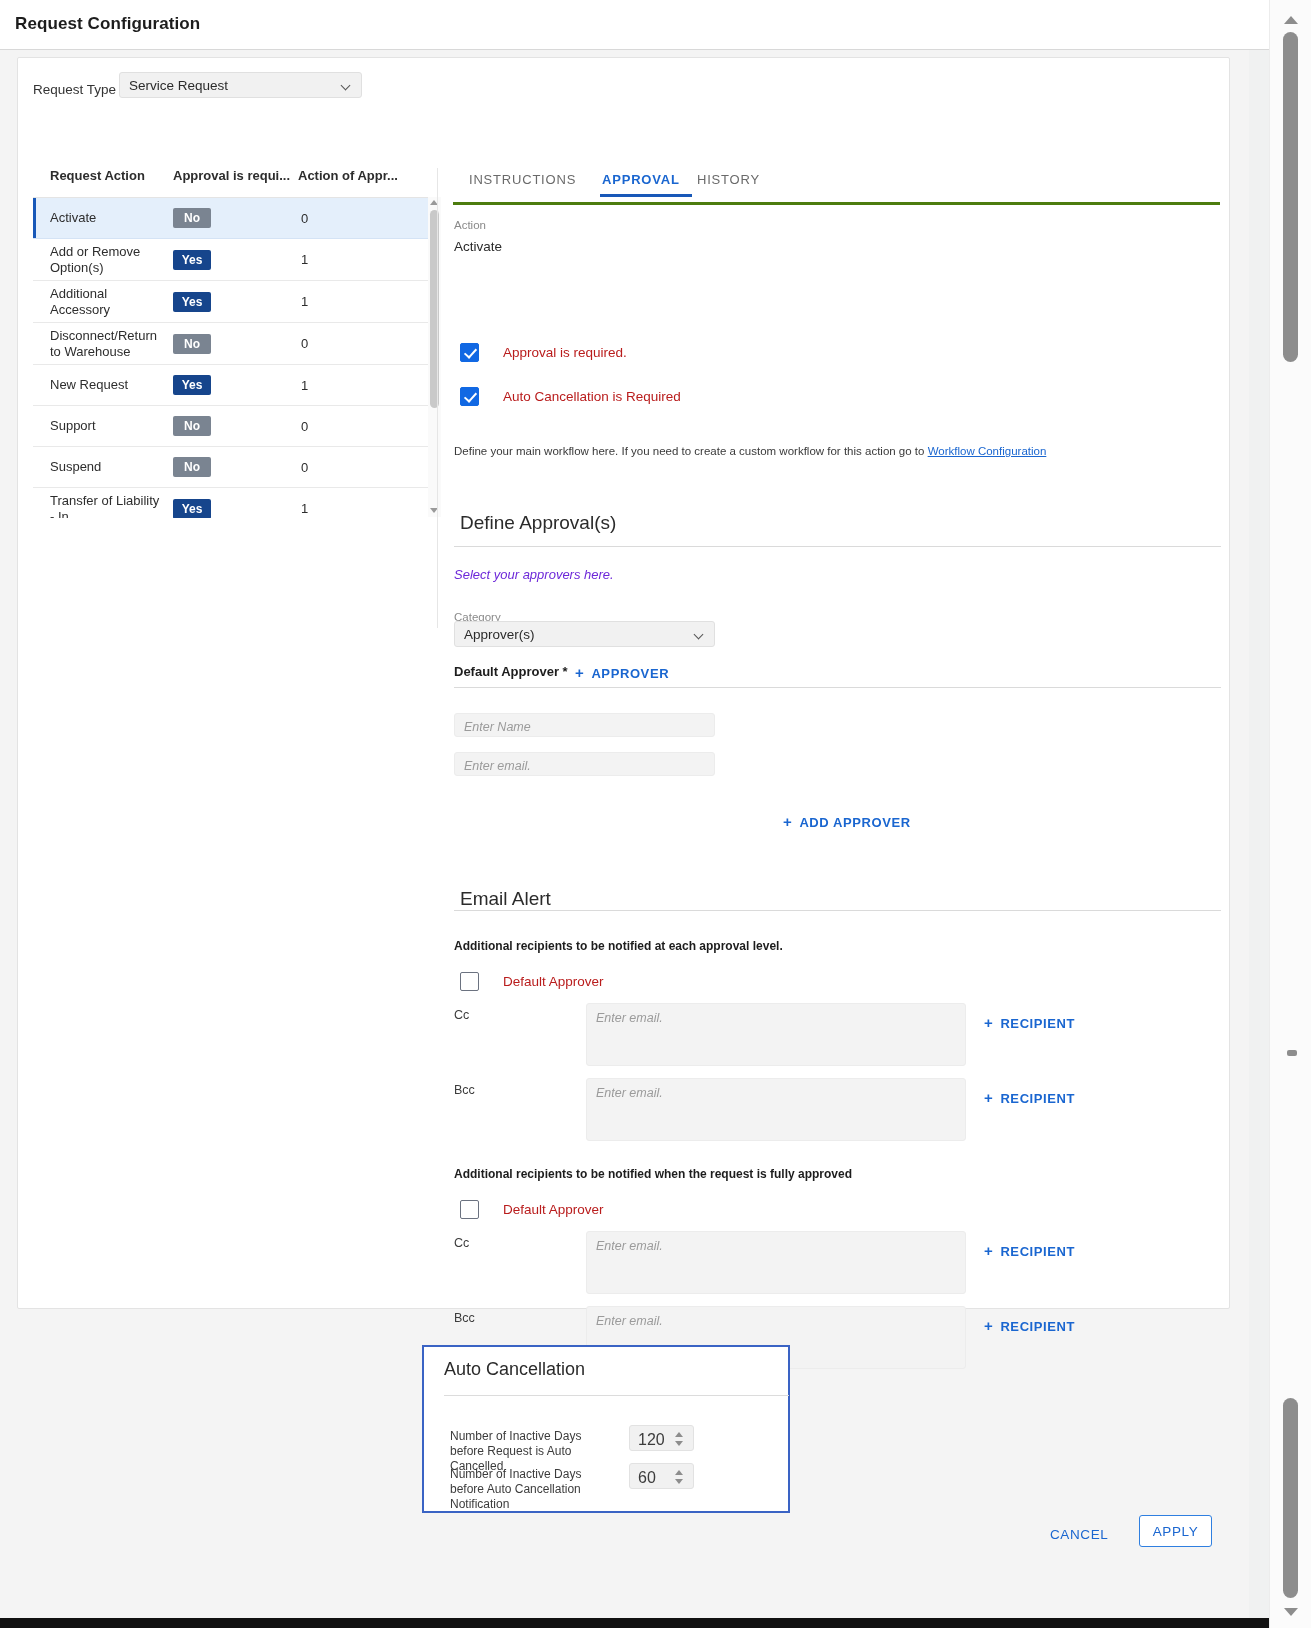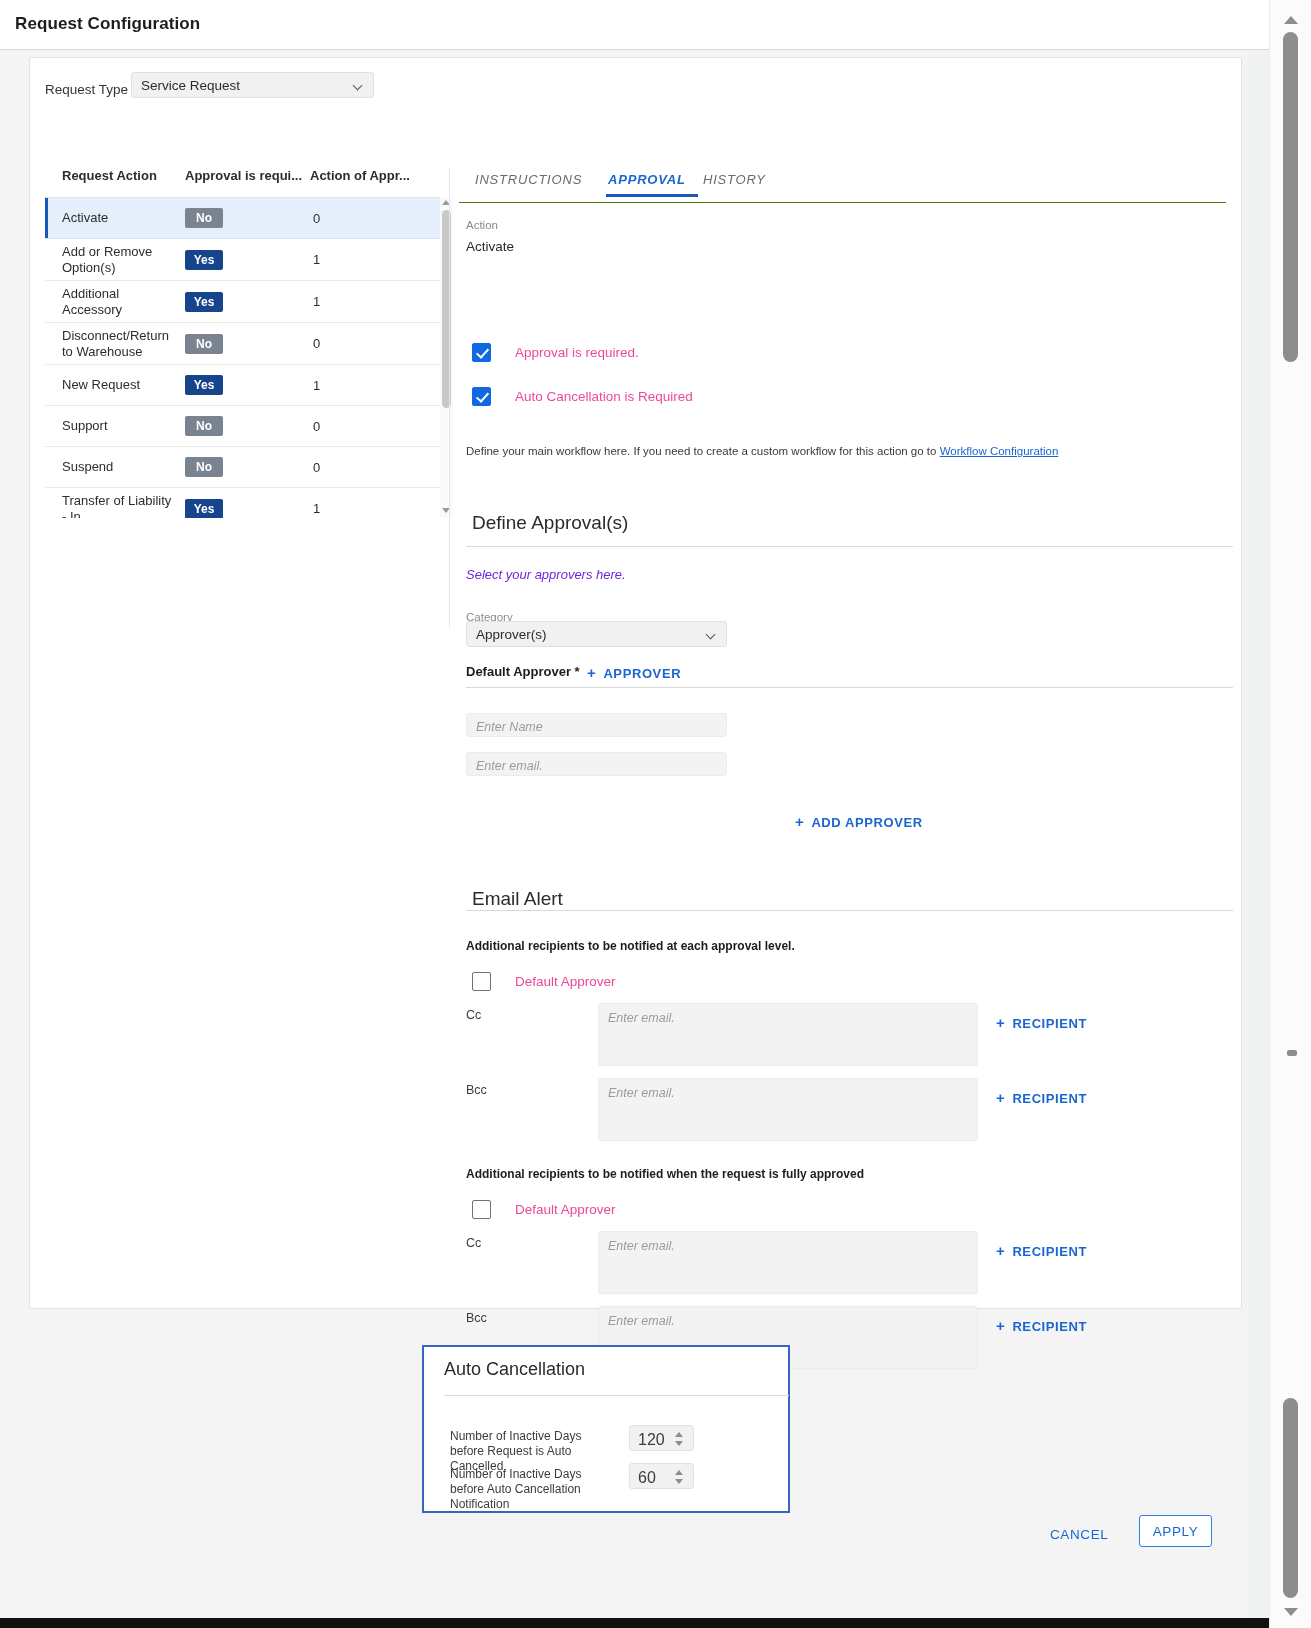--- a/index.html
+++ b/index.html
@@ -24,21 +24,20 @@
 
   
   .viewport{
     position:absolute;left:0;top:50px;width:1249px;height:1578px;
     background:#f4f4f4;overflow:hidden;
   }
   .card{
     position:absolute;left:17px;top:7px;width:1213px;height:1252px;
     background:#ffffff;border:1px solid #e3e3e3;box-sizing:border-box;
     border-radius:2px;
-    margin-left:12px;
   }
 
   
   .reqtype-label{position:absolute;left:15px;top:24px;font-size:13.5px;color:#333;}
   .reqtype-select{
     position:absolute;left:101px;top:14px;width:243px;height:26px;
     background:#f1f1f1;border:1px solid #e0e0e0;border-radius:3px;box-sizing:border-box;
   }
   .reqtype-select .val{position:absolute;left:9px;top:5px;font-size:13.5px;color:#2b2b2b;}
   .chev{position:absolute;right:10px;top:9px;width:9px;height:6px;}
@@ -91,40 +90,40 @@
     border-right:4.5px solid transparent;
   }
   .tsb .up:before{border-bottom:5px solid #9a9a9a;}
   .tsb .dn:before{border-top:5px solid #9a9a9a;}
   .tsb .thumb{position:absolute;left:2px;top:13px;width:9px;height:198px;background:#c9c9c9;border-radius:5px;}
 
   
   .rpanel{position:absolute;left:420px;top:110px;width:783px;}
   .rpanel-divider{position:absolute;left:420px;top:110px;width:1px;height:460px;background:#e6e6e6;}
 
-  .subtabs{position:absolute;left:9px;top:0px;width:767px;height:34px;border-bottom:1px solid #4d7c0f;font-style:italic;}
+  .subtabs{position:absolute;left:15px;top:0px;width:767px;height:34px;border-bottom:3px solid #4d7c0f;}
   .subtab{position:absolute;top:4px;font-size:13px;letter-spacing:.8px;color:#6a6a6a;font-weight:500;}
   .subtab.active{color:#1a66d0;font-weight:bold;}
   .subtab.t0{left:16px;}
   .subtab.t1{left:149px;}
   .subtab.t2{left:244px;}
   .subtab-underline{position:absolute;left:147px;top:26px;width:92px;height:3px;background:#1858b8;}
 
   .lbl-small{position:absolute;font-size:11.5px;color:#8a8a8a;}
   .val-reg{position:absolute;font-size:13.5px;color:#2b2b2b;}
 
   .cbrow{position:absolute;display:flex;align-items:center;}
   .cbox{width:19px;height:19px;box-sizing:border-box;border-radius:2px;position:relative;flex:0 0 auto;}
   .cbox.on{background:#1168e3;border:1px solid #1168e3;}
   .cbox.on:after{
     content:"";position:absolute;left:6px;top:2px;width:5px;height:10px;
     border-right:2.2px solid #fff;border-bottom:2.2px solid #fff;transform:rotate(42deg);
   }
   .cbox.off{background:#ffffff;border:1.6px solid #6b7280;}
-  .cbrow .cbl{margin-left:24px;font-size:13.5px;color:#ec4899;white-space:nowrap;}
+  .cbrow .cbl{margin-left:24px;font-size:13.5px;color:#b91c1c;white-space:nowrap;}
 
   .helptext{position:absolute;font-size:11.5px;color:#3a3a3a;}
   .helptext a{color:#1a66d0;text-decoration:underline;}
 
   .sec-title{position:absolute;font-size:19px;color:#2b2b2b;font-weight:400;}
   .sec-rule{position:absolute;height:1px;background:#dadada;}
 
   .italic-note{position:absolute;font-size:13px;font-style:italic;color:#6d28d9;}
 
   .sel-box{

